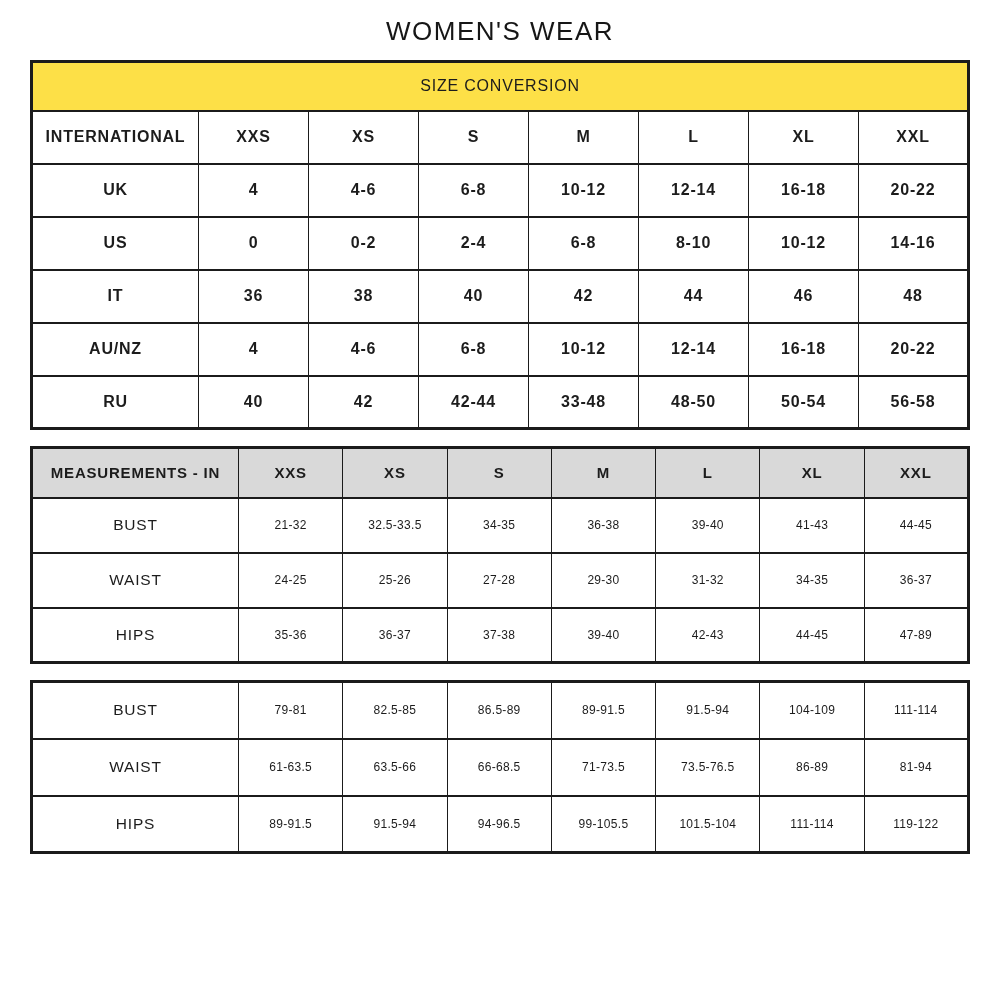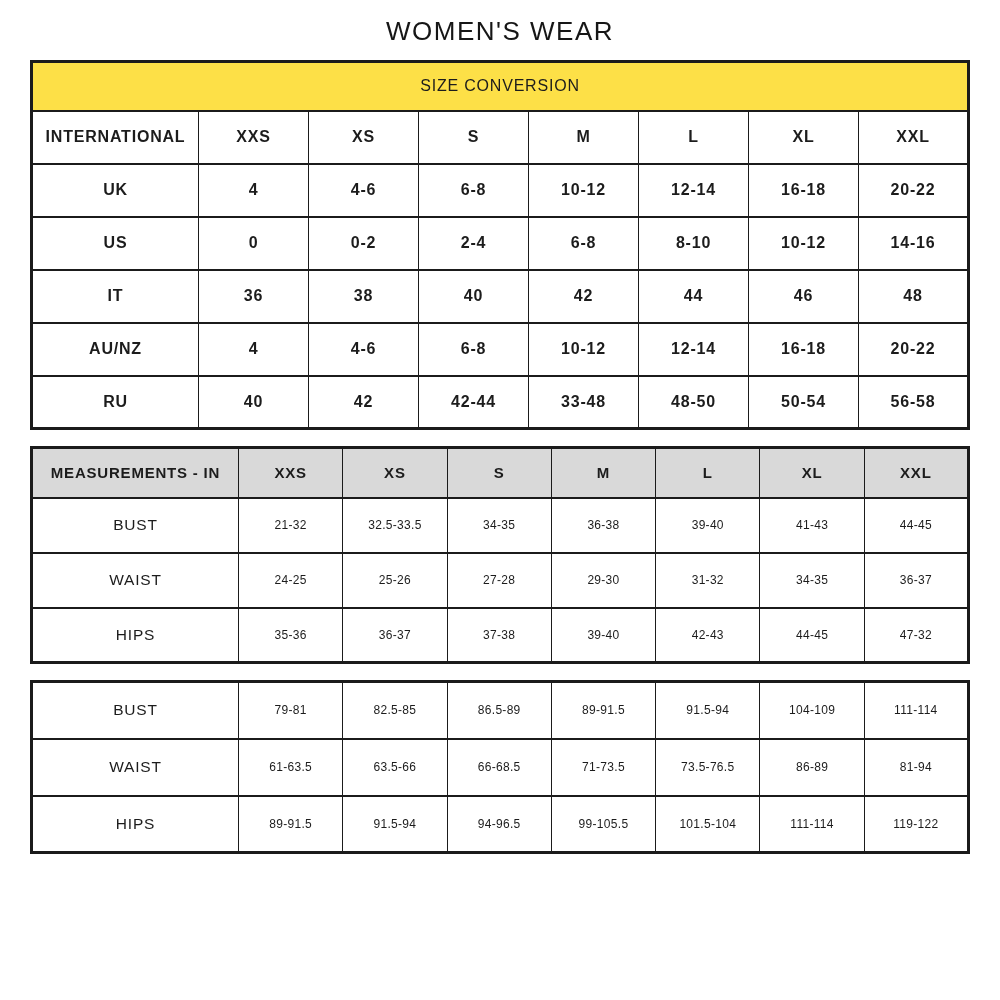--- a/index.html
+++ b/index.html
@@ -183,21 +183,21 @@
       <td class="mval">36-37</td>
     </tr>
     <tr>
       <td class="rlabel">HIPS</td>
       <td class="mval">35-36</td>
       <td class="mval">36-37</td>
       <td class="mval">37-38</td>
       <td class="mval">39-40</td>
       <td class="mval">42-43</td>
       <td class="mval">44-45</td>
-      <td class="mval">47-32</td>
+      <td class="mval">47-89</td>
     </tr>
   </tbody>
 </table>
 
 <table class="tbl mt t3">
   <colgroup>
       <col class="label-col">
       <col>
       <col>
       <col>

